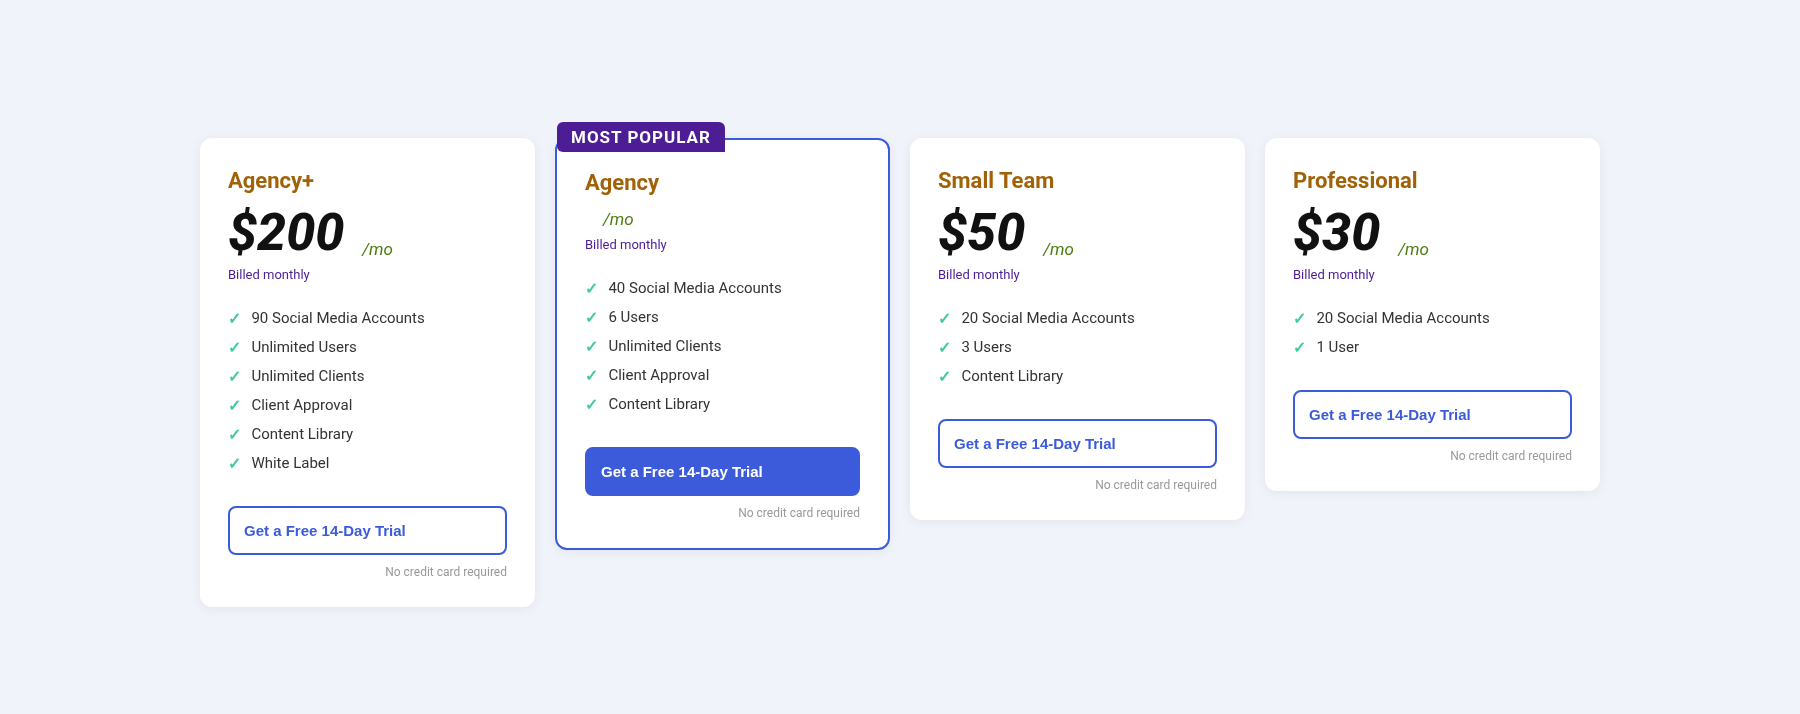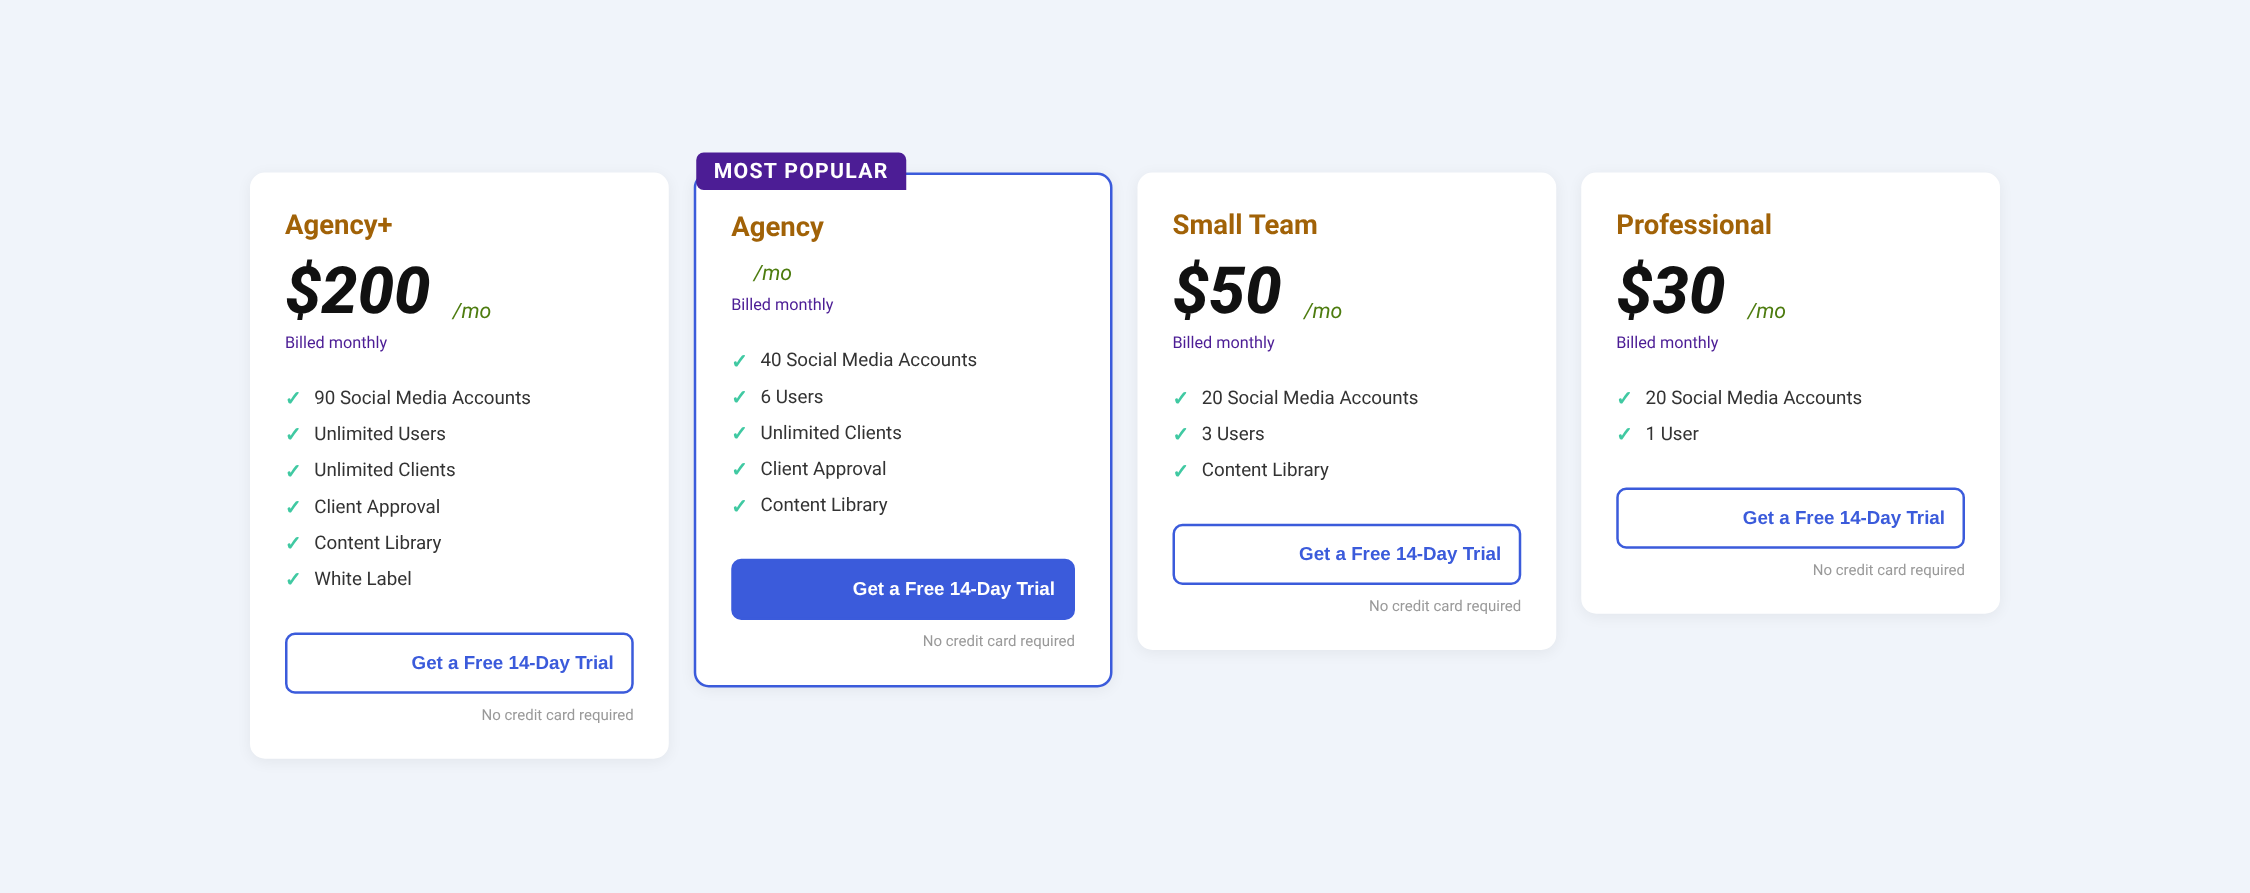--- a/index.html
+++ b/index.html
@@ -107,21 +107,21 @@
 
     .trial-btn {
       display: block;
       width: 100%;
       padding: 14px;
       border-radius: 8px;
       border: 2px solid #3b5bdb;
       font-size: 15px;
       font-weight: 700;
       cursor: pointer;
-      text-align: right;
+      text-align: left;
       margin-bottom: 10px;
       transition: background 0.2s;
     }
 
     .trial-btn.outline {
       background: #fff;
       color: #3b5bdb;
     }
 
     .trial-btn.filled {

